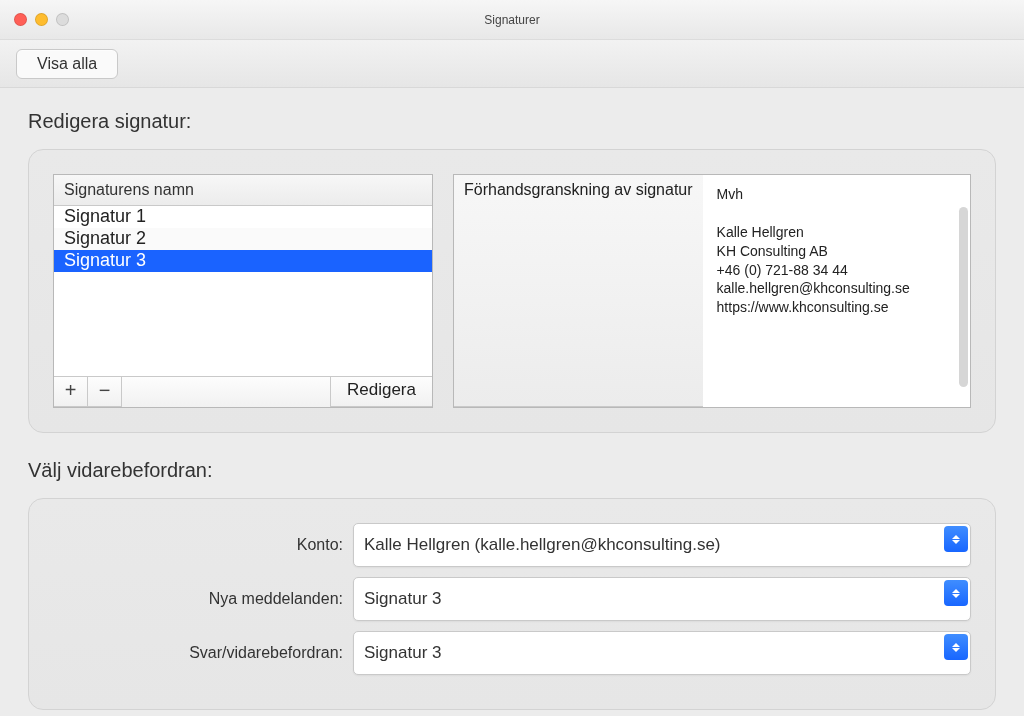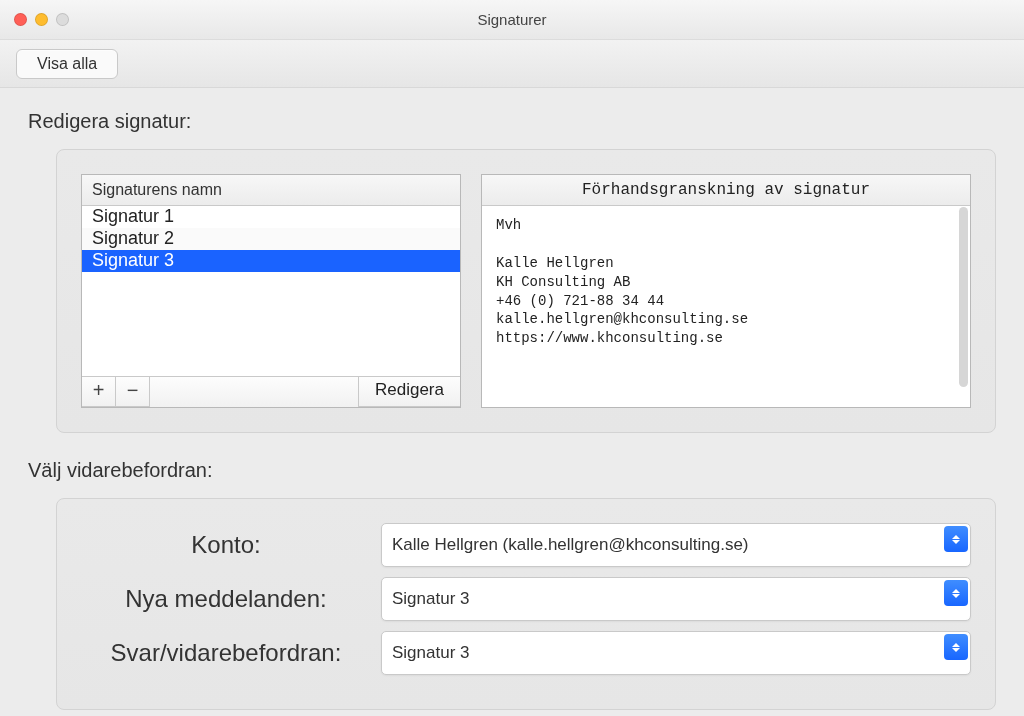--- a/index.html
+++ b/index.html
@@ -28,21 +28,21 @@
     display: flex;
     gap: 8px;
   }
   .light {
     width: 13px; height: 13px; border-radius: 50%;
     border: 0.5px solid rgba(0,0,0,.12);
   }
   .light.red { background:#ff5f57;}
   .light.yellow{ background:#febc2e;}
   .light.grey{ background:#dcdcdc;}
-  .title { font-size: 15px; color:#444; }
+  .title { font-size: 12px; color:#444; }
   .toolbar {
     height: 48px;
     display:flex;
     align-items:center;
     padding: 0 16px;
     background: linear-gradient(#f2f2f2,#e6e6e6);
     border-bottom:1px solid #d8d8d8;
   }
   .push-btn {
     background:#fafafa;
@@ -59,23 +59,22 @@
   }
   .section-title {
     font-size: 20px;
     font-weight: 400;
     color:#333;
     margin-bottom: 16px;
   }
   .inset-panel {
     background: linear-gradient(#e9e9e9,#e6e6e6);
     border: 1px solid #d3d3d3;
-    border-radius: 8px;
+    border-radius: 15px;
     padding: 24px 24px;
-    margin-left: 28px;
   }
   .edit-row {
     display:flex;
     gap: 20px;
   }
   .list-box {
     flex: 0 0 380px;
     display:flex;
     flex-direction:column;
     border:1px solid #b8b8b8;
@@ -132,25 +131,23 @@
     border-top:none;
     border-right:none;
     background: linear-gradient(#fdfdfd,#f1f1f1);
     padding: 3px 16px;
     font-size:17px;
     cursor:pointer;
   }
   .preview-box {
     flex:1;
     display:flex;
-    flex-direction:column;
     border:1px solid #b8b8b8;
     background:#fff;
     position:relative;
-    font-family:Liberation Mono, monospace;
   }
   .preview-header {
     background: linear-gradient(#f7f7f7,#ececec);
     border-bottom:1px solid #c9c9c9;
     padding: 6px 10px;
     text-align:center;
     font-size:16px;
   }
   .preview-body {
     flex:1;
@@ -173,23 +170,23 @@
   .defaults {
     margin-top: 12px;
   }
   .field-row {
     display:flex;
     align-items:center;
     margin-bottom: 10px;
   }
   .field-label {
     width: 300px;
-    text-align:center;
+    text-align:right;
     padding-right: 10px;
-    font-size:24px;
+    font-size:16px;
     color:#333;
   }
   .select-wrap {
     flex:1;
     position:relative;
   }
   .select {
     width:100%;
     height:44px;
     border:1px solid #c9c9c9;

